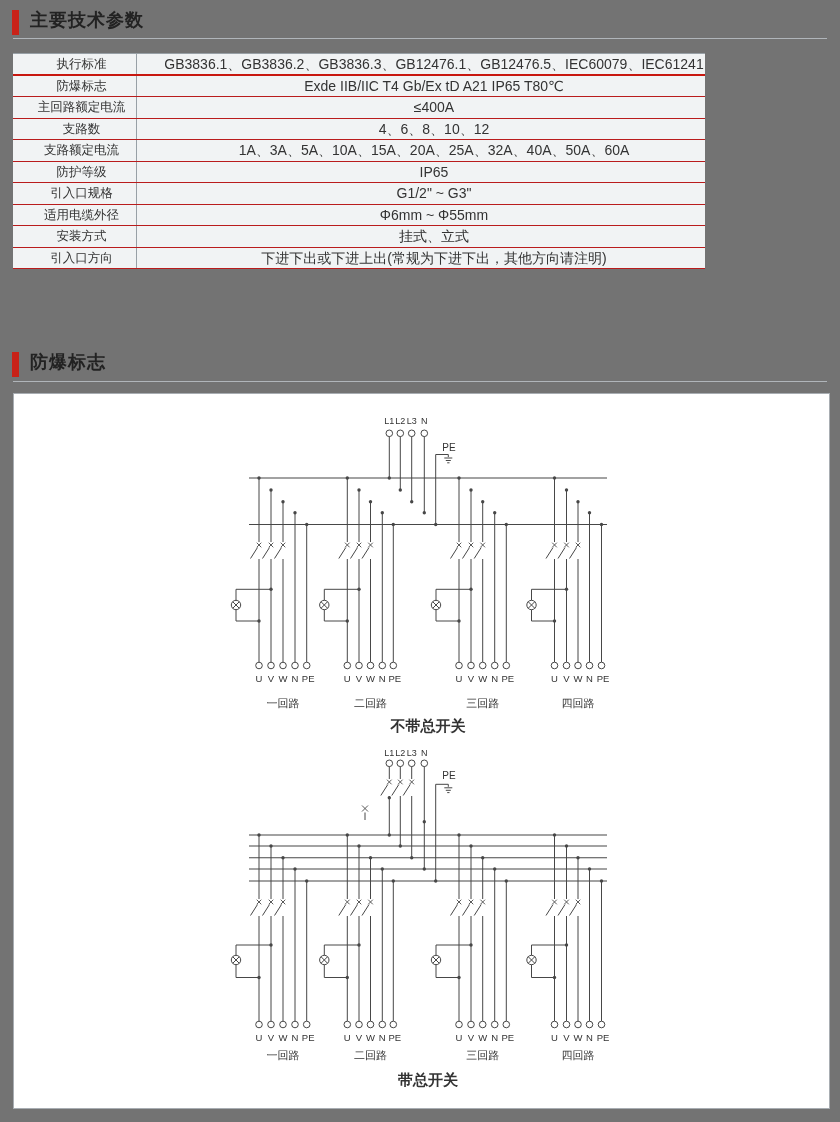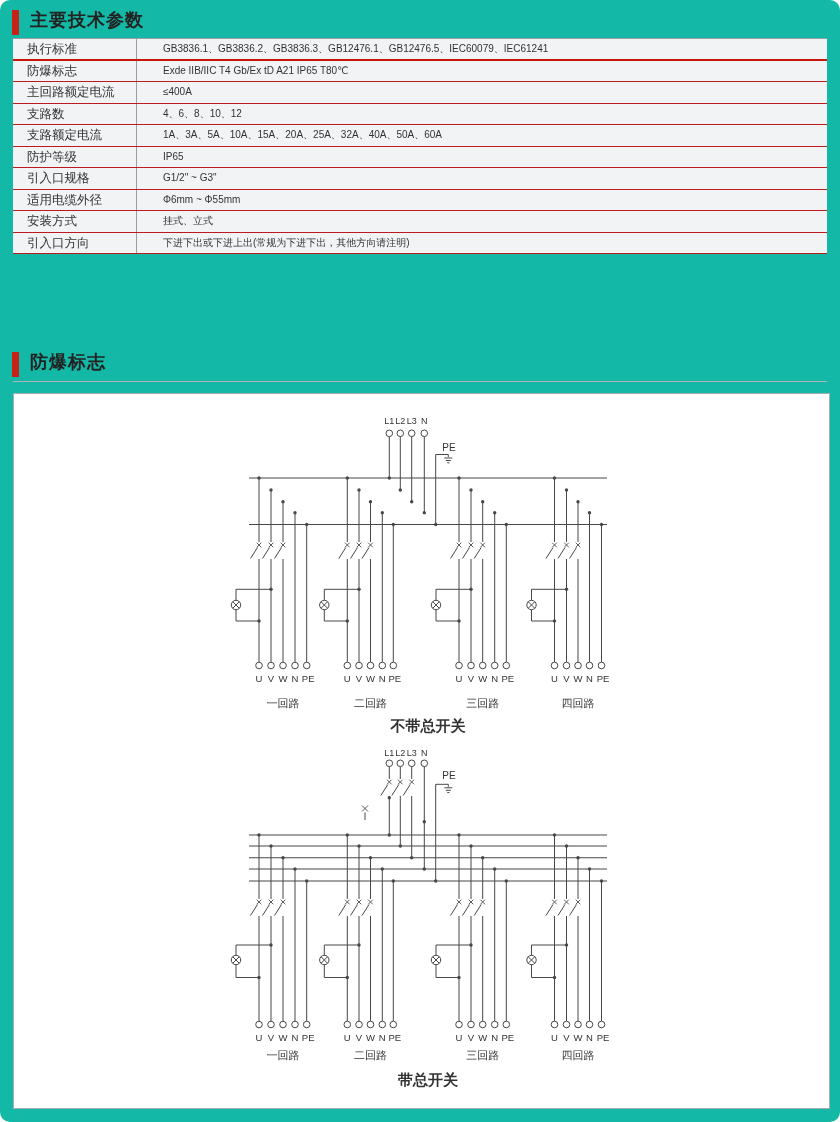--- a/index.html
+++ b/index.html
@@ -1,28 +1,28 @@
 <!DOCTYPE html>
 <html><head>
 <meta charset="utf-8">
 <style>
   html,body{margin:0;padding:0;background:#ffffff;}
-  .page{position:relative;width:840px;height:1122px;background:#14b8a6;overflow:hidden;
-        font-family:"Liberation Sans","DejaVu Sans",sans-serif;border-radius:10px;}
+  .page{position:relative;width:840px;height:1122px;background:#737373;overflow:hidden;
+        font-family:"Liberation Sans","DejaVu Sans",sans-serif;}
   
   .sec-bar{position:absolute;width:7px;height:25px;background:#c82218;}
   .sec-title{position:absolute;font-size:18px;font-weight:bold;color:#222;letter-spacing:1px;}
   .sec-rule{position:absolute;left:13px;width:814px;height:0;border-top:1px solid #b0b5ba;}
   
-  .ptable{position:absolute;left:13px;top:38px;width:814px;border-top:1px solid #98a0a6;}
+  .ptable{position:absolute;left:13px;top:53px;width:692px;border-top:1px solid #98a0a6;text-align:center;}
   .trow{display:flex;height:21.5px;background:#f1f3f4;border-bottom:1px solid #b91c1c;box-sizing:border-box;}
   .trow.red{border-bottom:2px solid #c8170f;}
   .tlabel{width:124px;box-sizing:border-box;border-right:1px solid #98a0a6;padding-left:14px;
           font-size:12.5px;color:#333;line-height:20.5px;white-space:nowrap;}
-  .tvalue{flex:1;padding-left:26px;font-size:10px;color:#333;line-height:20.5px;white-space:nowrap;}
+  .tvalue{flex:1;padding-left:26px;font-size:14px;color:#333;line-height:20.5px;white-space:nowrap;}
   
   .diagram-box{position:absolute;left:13px;top:393px;width:815px;height:714px;border:1px solid #a8adb2;background:#fff;}
   .schx{position:absolute;left:0;top:0;pointer-events:none;}
   svg text{font-family:"Liberation Sans","DejaVu Sans",sans-serif;fill:#333;}
 </style>
 </head>
 <body>
 
 <div class="page">
 

